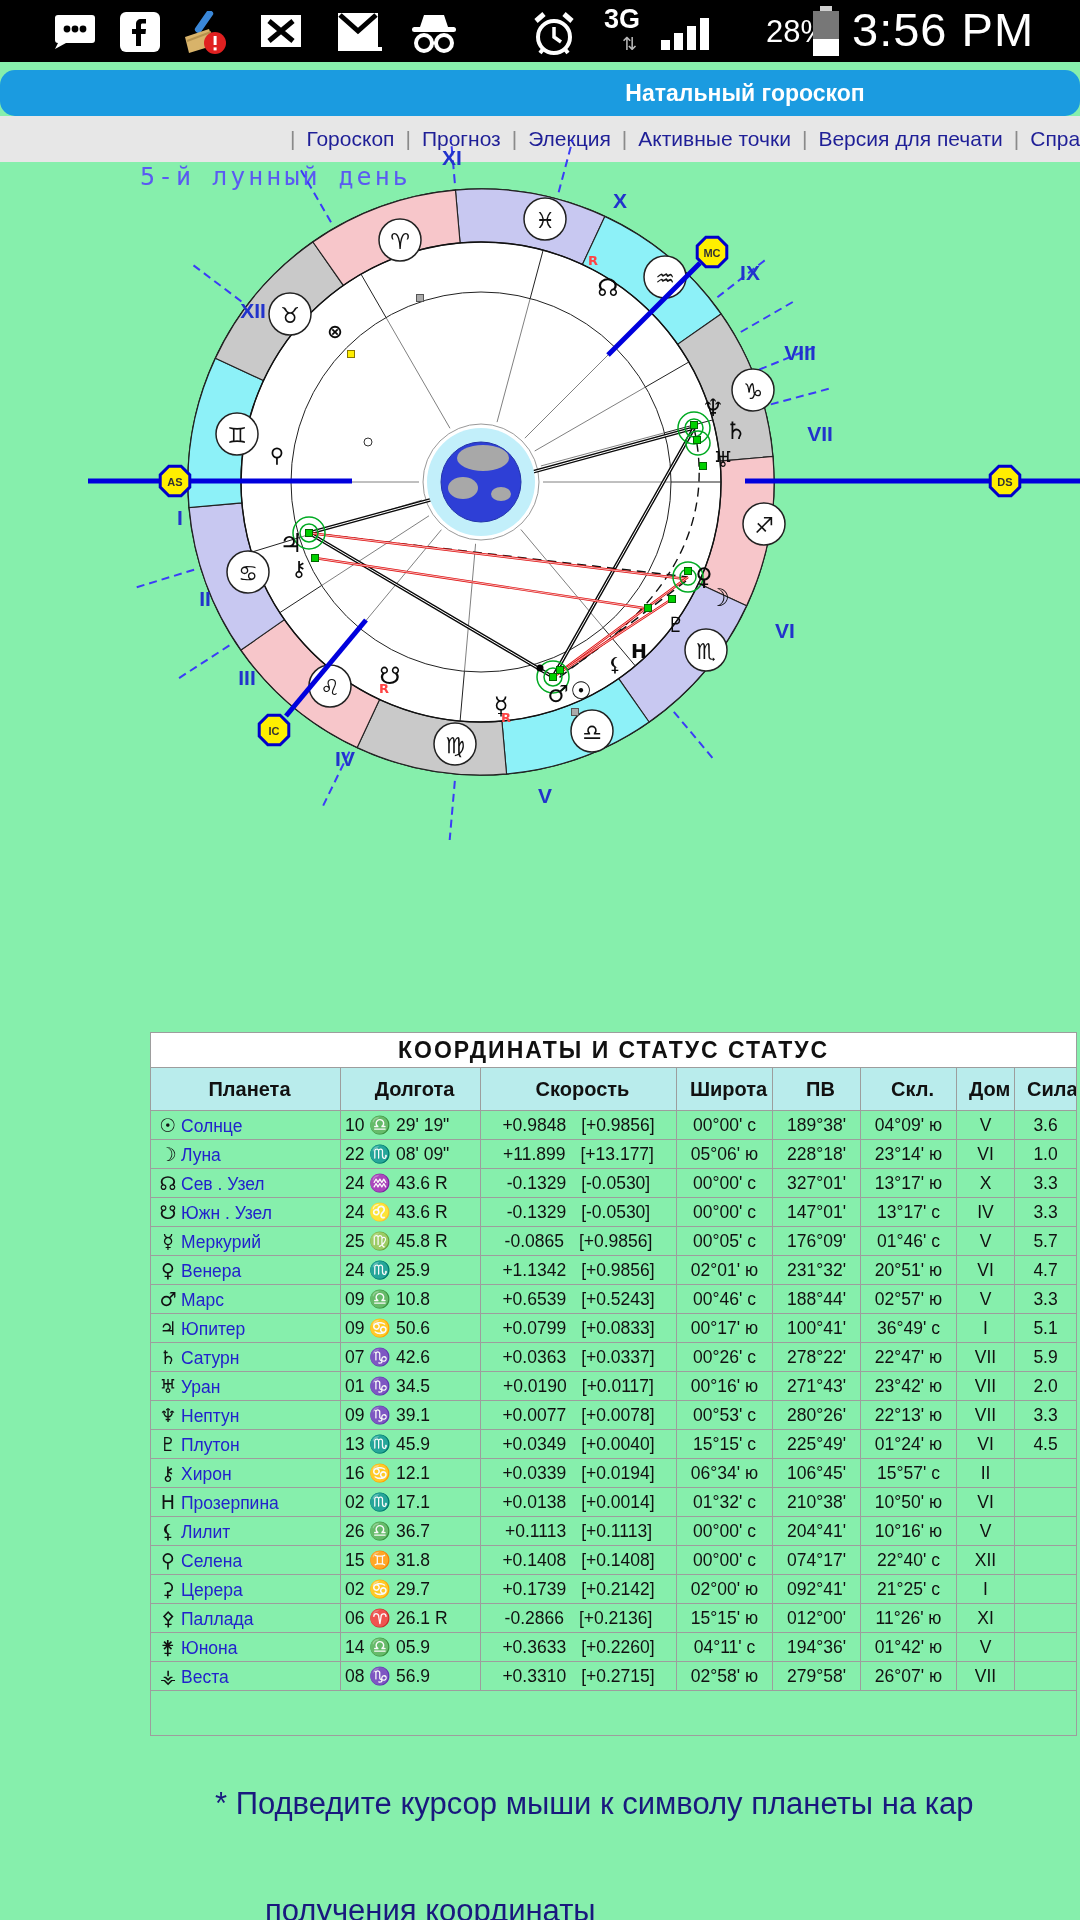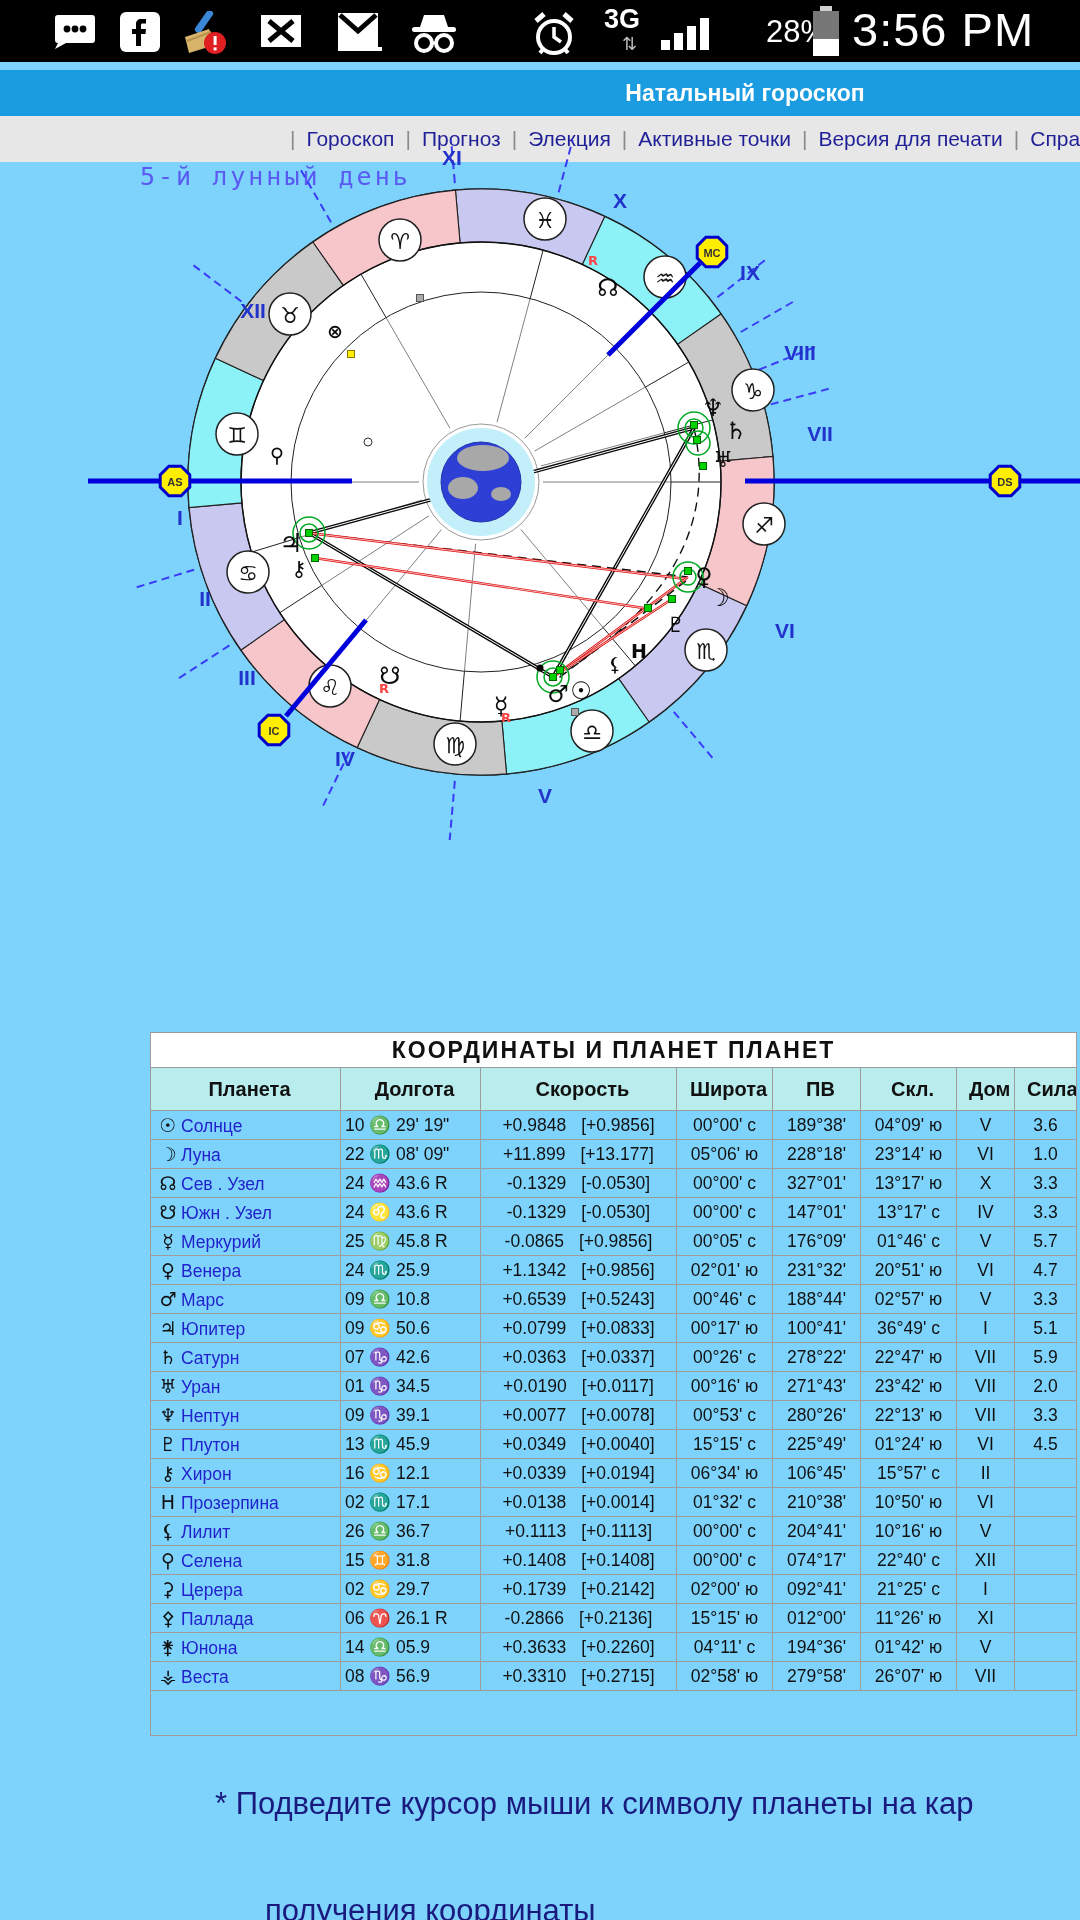--- a/index.html
+++ b/index.html
@@ -1,30 +1,30 @@
 <!DOCTYPE html>
 <html><head>
 <meta charset="utf-8">
 <style>
   html,body{margin:0;padding:0;}
   body{width:1080px;height:1920px;overflow:hidden;background:#fff;
        font-family:"Liberation Sans", sans-serif;}
-  .page{position:relative;width:1080px;height:1920px;overflow:hidden;background:#7dd3fc;}
+  .page{position:relative;width:1080px;height:1920px;overflow:hidden;background:#86efac;}
 
   
   .statusbar{position:absolute;left:0;top:0;width:1080px;height:62px;background:#000;}
   .statusbar .sicon{position:absolute;top:11px;}
   .stext{position:absolute;color:#fff;}
   .time{left:852px;top:2px;font-size:47px;font-weight:400;letter-spacing:1px;}
   .pct{left:730px;top:14px;font-size:31px;margin-left:36px;}
   .net3g{left:604px;top:6px;font-size:27px;font-weight:bold;line-height:1;}
   .netarr{left:622px;top:33px;font-size:18px;color:#bbb;}
 
   
-  .appbar{position:absolute;left:0;top:70px;width:1080px;height:46px;background:#1b9be0;}
+  .appbar{position:absolute;left:0;top:70px;width:1080px;height:46px;background:#1b9be0;border-radius:15px;}
   .appbar .title{position:absolute;left:745px;top:50%;transform:translate(-50%,-50%);
       color:#fff;font-size:23px;font-weight:bold;white-space:nowrap;}
 
   
   .navbar{position:absolute;left:0;top:116px;width:1080px;height:46px;background:#e7e7e7;
       overflow:hidden;}
   .navrow{position:absolute;left:288px;top:0;height:46px;display:flex;align-items:center;
       white-space:nowrap;font-size:21px;}
   .navrow a{color:#1f1f97;text-decoration:none;margin:0 9px;}
   .navrow .sep{color:#8a8a8a;margin:0 2px;}
@@ -323,21 +323,21 @@
         <col style="width:140px">
         <col style="width:196px">
         <col style="width:96px">
       <col style="width:88px">
         <col style="width:96px">
         <col style="width:58px">
         <col style="width:62px">
     </colgroup>
     <tbody id="ptbody">
       <tr class="titlerow">
-        <td colspan="8">КООРДИНАТЫ  И  ПЛАНЕТ  ПЛАНЕТ</td>
+        <td colspan="8">КООРДИНАТЫ  И  СТАТУС  СТАТУС</td>
       </tr>
       <tr id="pthead">
           <th>Планета</th>
           <th>Долгота</th>
           <th>Скорость</th>
           <th>Широта</th>
           <th>ПВ</th>
           <th>Скл.</th>
           <th>Дом</th>
           <th>Сила</th>

